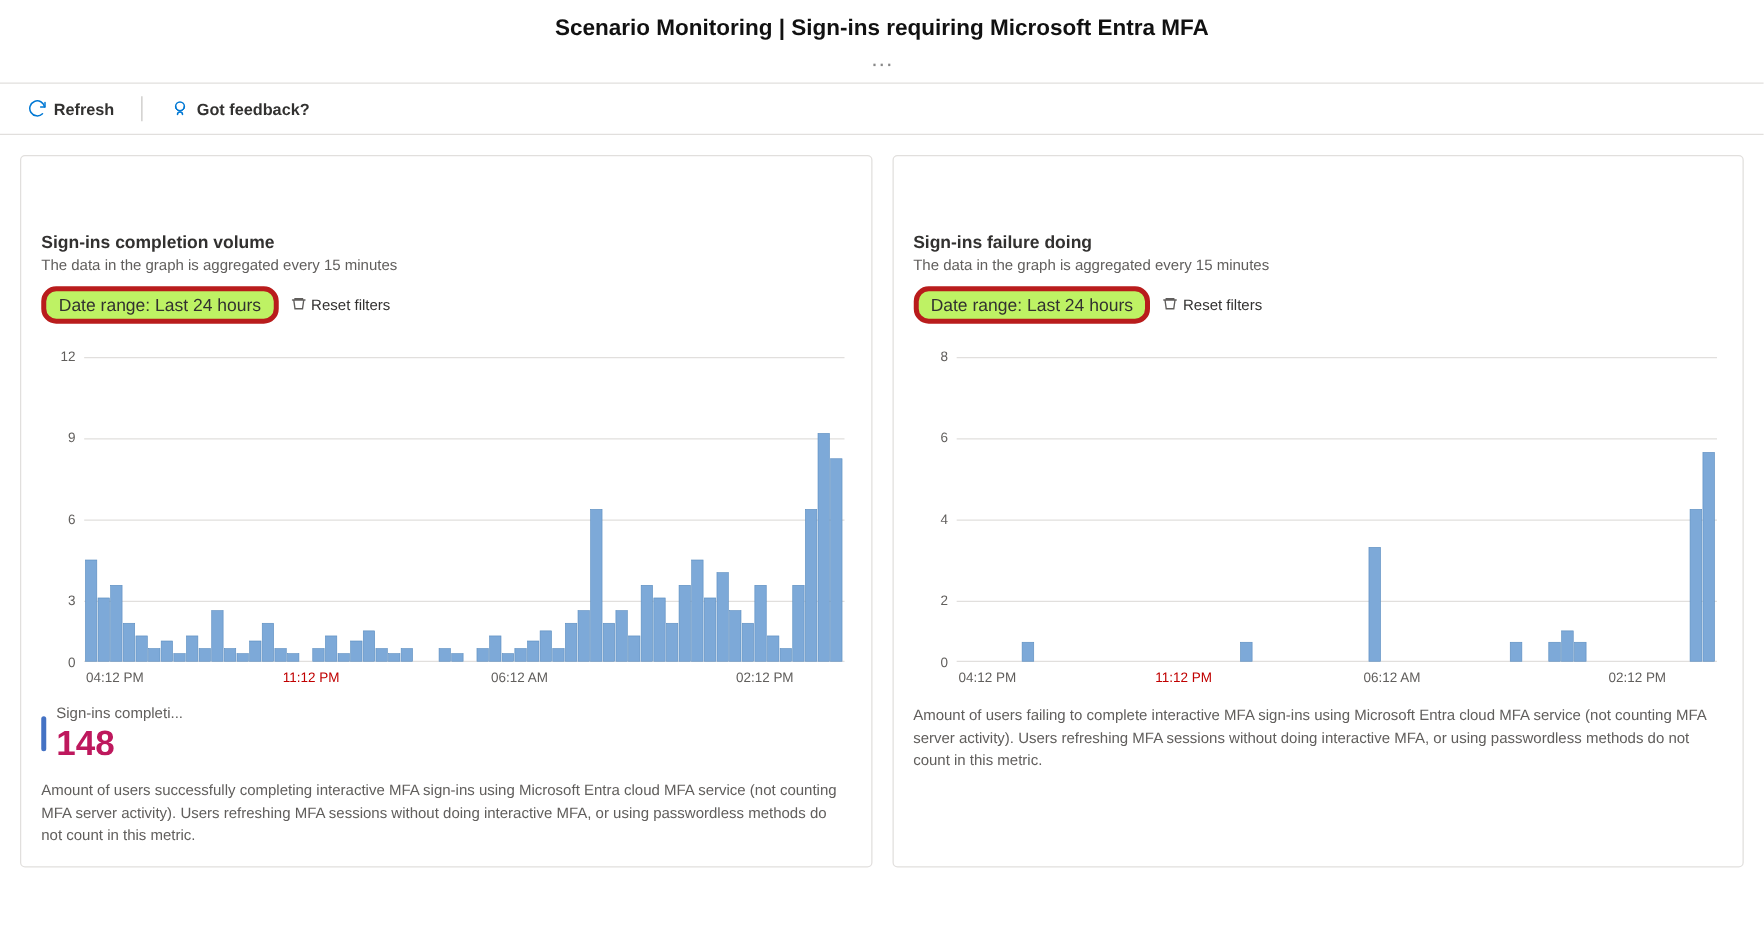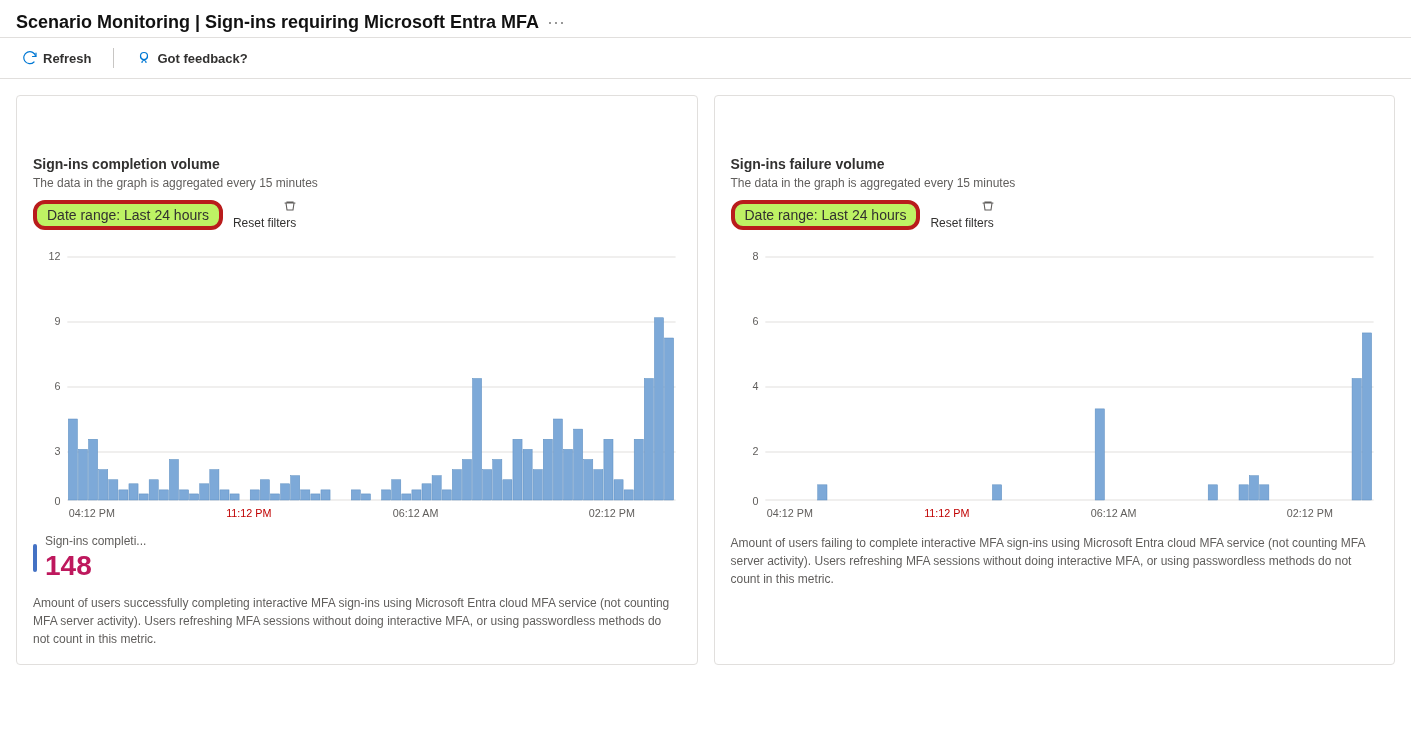--- a/index.html
+++ b/index.html
@@ -10,20 +10,21 @@
       font-size: 13px;
     }
     .header {
       padding: 12px 16px 4px 16px;
       border-bottom: 1px solid #e1dfdd;
     }
     .header-title-row {
       display: flex;
       align-items: center;
       gap: 8px;
+      flex-direction: column;
     }
     .header-title {
       font-size: 18px;
       font-weight: 600;
       color: #111;
     }
     .header-dots {
       color: #888;
       font-size: 18px;
       cursor: pointer;
@@ -98,28 +99,27 @@
       background: #bef264;
       border: 4px solid #b91c1c;
       border-radius: 12px;
       padding: 3px 10px;
       font-size: 14px;
       color: #323130;
       cursor: pointer;
     }
     .reset-filters-btn {
       display: flex;
-      align-items: flex-end;
+      align-items: flex-start;
       gap: 4px;
       background: none;
       border: none;
       color: #323130;
       font-size: 12px;
       cursor: pointer;
-      flex-direction: column;
     }
     .reset-filters-btn svg { color: #605e5c; }
     .chart-area {
       width: 100%;
       height: 280px;
       position: relative;
     }
     .chart-legend-row {
       display: flex;
       align-items: center;
@@ -283,21 +283,21 @@
       <div class="legend-color-bar"></div>
       <div>
         <div class="legend-label">Sign-ins completi...</div>
         <div class="metric-value">148</div>
       </div>
     </div>
     <div class="footer-description">Amount of users successfully completing interactive MFA sign-ins using Microsoft Entra cloud MFA service (not counting MFA server activity). Users refreshing MFA sessions without doing interactive MFA, or using passwordless methods do not count in this metric.</div>
   </div>
 
   <div class="chart-card">
-    <div class="chart-title">Sign-ins failure volume</div>
+    <div class="chart-title">Sign-ins failure doing</div>
     <div class="chart-subtitle">The data in the graph is aggregated every 15 minutes</div>
     <div class="filter-row">
       <span class="date-range-badge">Date range: Last 24 hours</span>
       <button class="reset-filters-btn">
         <svg width="12" height="12" viewBox="0 0 12 12" fill="none">
           <path d="M1 3h10M3 3V2h6v1M2 3l1 7h6l1-7" stroke="#605e5c" stroke-width="1.1" stroke-linecap="round"></path>
         </svg>
         <span>Reset filters</span>
       </button>
     </div>

